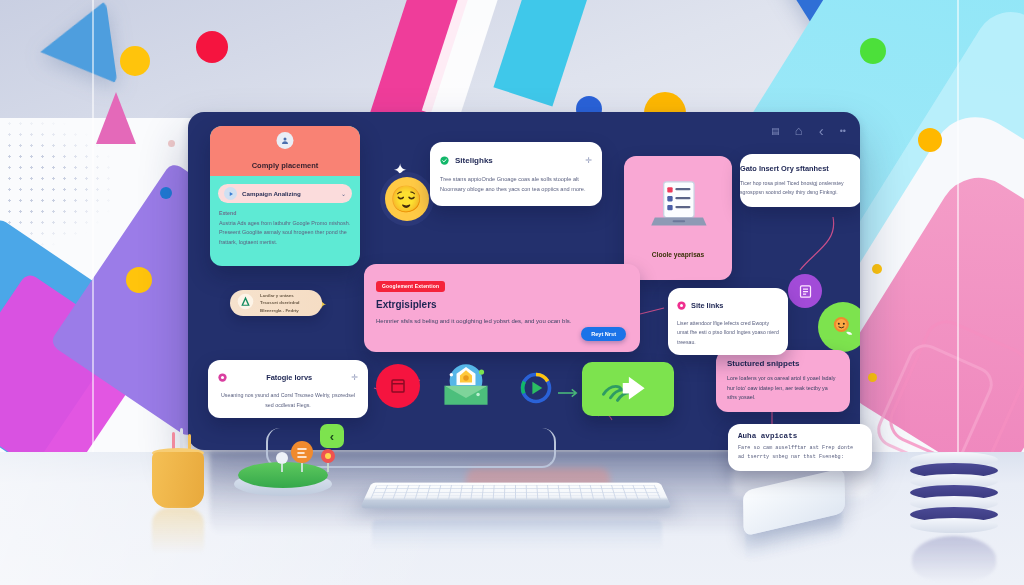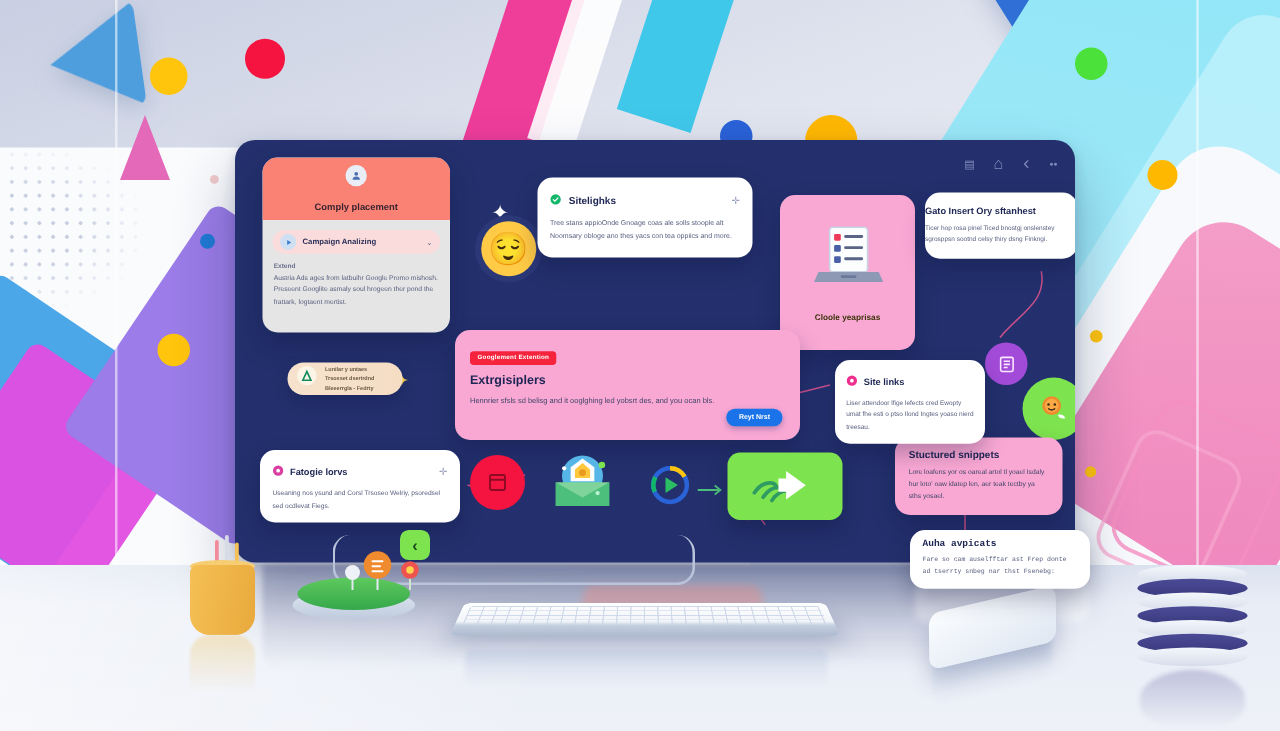--- a/index.html
+++ b/index.html
@@ -133,21 +133,21 @@
   .topbar .ic { opacity:.85; }
 
   
   .card { position:absolute; border-radius: 12px; }
   .card-white { background:#ffffff; box-shadow: 0 8px 18px rgba(10,16,50,.28); }
   .card-yellow { background:#f9a8d4; box-shadow: 0 8px 18px rgba(10,16,50,.28); }
   .card-salmon { background:#f98274; box-shadow: 0 8px 18px rgba(10,16,50,.28); }
 
   
   .panel-left { left: 22px; top: 14px; width: 150px; height: 140px; border-radius: 12px; overflow:hidden;
-    background:#e5e5e5; box-shadow: 0 10px 22px rgba(10,16,50,.3); }
+    background:#5eead4; box-shadow: 0 10px 22px rgba(10,16,50,.3); }
   .panel-left-head {
     height: 50px; background:#f98274; display:flex; flex-direction:column; align-items:center; justify-content:flex-end;
     padding-bottom: 6px;
   }
   .panel-avatar {
     position:absolute; left: 50%; transform: translateX(-50%); top: 6px;
     width: 17px; height: 17px; border-radius: 50%; background:#e9eef6;
     display:flex; align-items:center; justify-content:center;
   }
   .panel-head-title { font-size: 7.5px; font-weight:700; color:#3a2330; }
@@ -195,21 +195,21 @@
   .c-sitelinks2 .hd { display:flex; align-items:center; gap:5px; }
   .c-sitelinks2 .hd .t { font-size: 7.4px; font-weight:700; color:#1d2553;}
   .c-sitelinks2 .bd { margin-top:5px; font-size:5.2px; line-height:1.8; color:#5b6180;}
 
   
   .c-snip { left: 528px; top: 238px; width: 134px; padding: 9px 11px; }
   .c-snip .t { font-size: 8px; font-weight:700; color:#1d2553;}
   .c-snip .bd { margin-top: 6px; font-size: 5.4px; line-height:1.8; color:#3f4466;}
 
   
-  .c-callout { left: 20px; top: 248px; width: 160px; padding: 8px 10px; }
+  .c-callout { left: 20px; top: 248px; width: 160px; padding: 8px 10px; text-align: center; }
   .c-callout .hd { display:flex; align-items:center; gap:5px;}
   .c-callout .hd .t { font-size: 7.4px; font-weight:700; color:#1d2553; flex:1;}
   .c-callout .bd { margin-top:5px; font-size:5.3px; line-height:1.8; color:#5b6180;}
 
   
   .c-tan {
     left: 42px; top: 178px; width: 92px; height: 26px; border-radius: 13px;
     background: linear-gradient(90deg,#f6e2cd,#f5ddc4); display:flex; align-items:center; gap:6px; padding: 0 7px;
     box-shadow: 0 5px 12px rgba(10,16,50,.25);
   }

